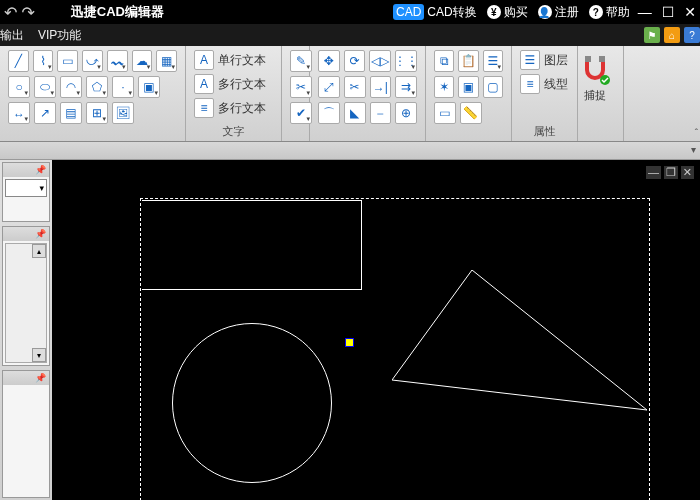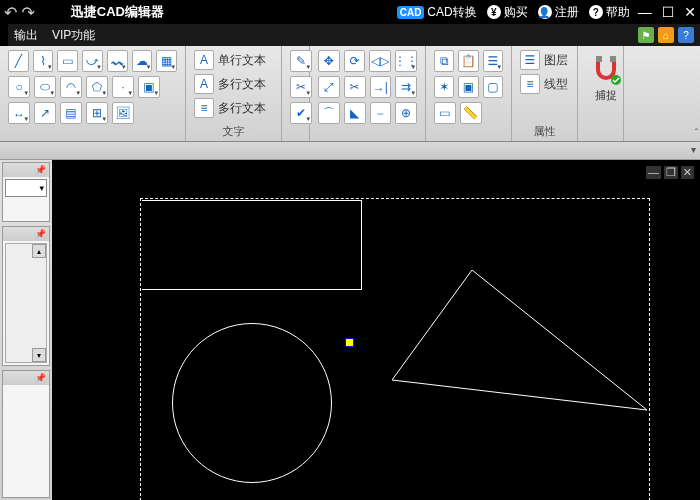--- a/index.html
+++ b/index.html
@@ -6,27 +6,27 @@
 body { width: 700px; height: 500px; background: #000; overflow: hidden; position: relative; }
 
 
 .titlebar { height: 24px; background: #000; display: flex; align-items: center; color: #fff; font-size: 12px; padding: 0 4px; }
 .titlebar .undo-redo { display: flex; gap: 4px; margin-right: 8px; }
 .titlebar .undo-redo span { font-size: 16px; color: #ccc; cursor: pointer; }
 .titlebar .title { font-weight: bold; font-size: 13px; margin-left: 28px; }
 .titlebar .spacer { flex: 1; }
 .titlebar .top-links { display: flex; align-items: center; gap: 10px; margin-right: 8px; }
 .titlebar .top-links .link { display: flex; align-items: center; gap: 3px; cursor: pointer; font-size: 12px; }
-.titlebar .cad-badge { background: #1e90ff; color: #fff; border-radius: 3px; padding: 1px 3px; font-size: 10px; font-weight: bold; }
+.titlebar .cad-badge { background: #1e90ff; color: #fff; border-radius: 3px; padding: 1px 3px; font-size: 12px; font-weight: normal; }
 .titlebar .circle-icon { width: 14px; height: 14px; border-radius: 50%; background: #fff; color: #000; display: flex; align-items: center; justify-content: center; font-size: 10px; font-weight: bold; }
 .titlebar .win-controls { display: flex; gap: 10px; font-size: 14px; }
 .titlebar .win-controls span { cursor: pointer; }
 
 
-.menubar { height: 22px; background: #1a1a1a; display: flex; align-items: center; padding: 0 6px; color: #eee; font-size: 12px; gap: 14px; margin-left: 8px; }
+.menubar { height: 22px; background: #1a1a1a; display: flex; align-items: center; padding: 0 0; color: #eee; font-size: 12px; gap: 14px; }
 .menubar .menu-item { cursor: pointer; }
 .menubar .right-icons { margin-left: auto; display: flex; gap: 4px; }
 .menubar .right-icons .ic { width: 16px; height: 16px; background: #3a7bd5; border-radius: 2px; display:flex;align-items:center;justify-content:center;font-size:10px;color:#fff;}
 
 
 .ribbon { background: linear-gradient(#e8e8e8, #d0d0d0); height: 96px; display: flex; border-bottom: 1px solid #888; position: relative;}
 .ribbon-group { border-right: 1px solid #aaa; padding: 4px 8px 2px; display: flex; flex-direction: column; }
 .ribbon-group .tools { flex: 1; display: flex; flex-direction: column; gap: 4px; }
 .ribbon-group .row { display: flex; gap: 4px; align-items: center; }
 .ribbon-group .label { text-align: center; font-size: 11px; color: #444; margin-top: 2px; }
@@ -216,21 +216,21 @@
         <span>图层</span>
       </div>
       <div class="txt-row">
         <div class="ic-btn">≡</div>
         <span>线型</span>
       </div>
     </div>
     <div class="label">属性</div>
   </div>
 
-  <div class="ribbon-group" style="width:46px;">
+  <div class="ribbon-group" style="width:46px;align-items:flex-end;">
     <div class="big-btn">
       <div class="big-ic">
         <svg viewBox="0 0 32 32">
             <path d="M8 4 v12 a8 8 0 0 0 16 0 V4" fill="none" stroke="#d33" stroke-width="4"></path>
             <rect x="6" y="2" width="6" height="6" fill="#888"></rect>
             <rect x="20" y="2" width="6" height="6" fill="#888"></rect>
             <circle cx="26" cy="26" r="5" fill="#2a2"></circle>
             <path d="M23 26 l2 2 l4 -4" stroke="#fff" stroke-width="1.5" fill="none"></path>
           </svg>
       </div>

